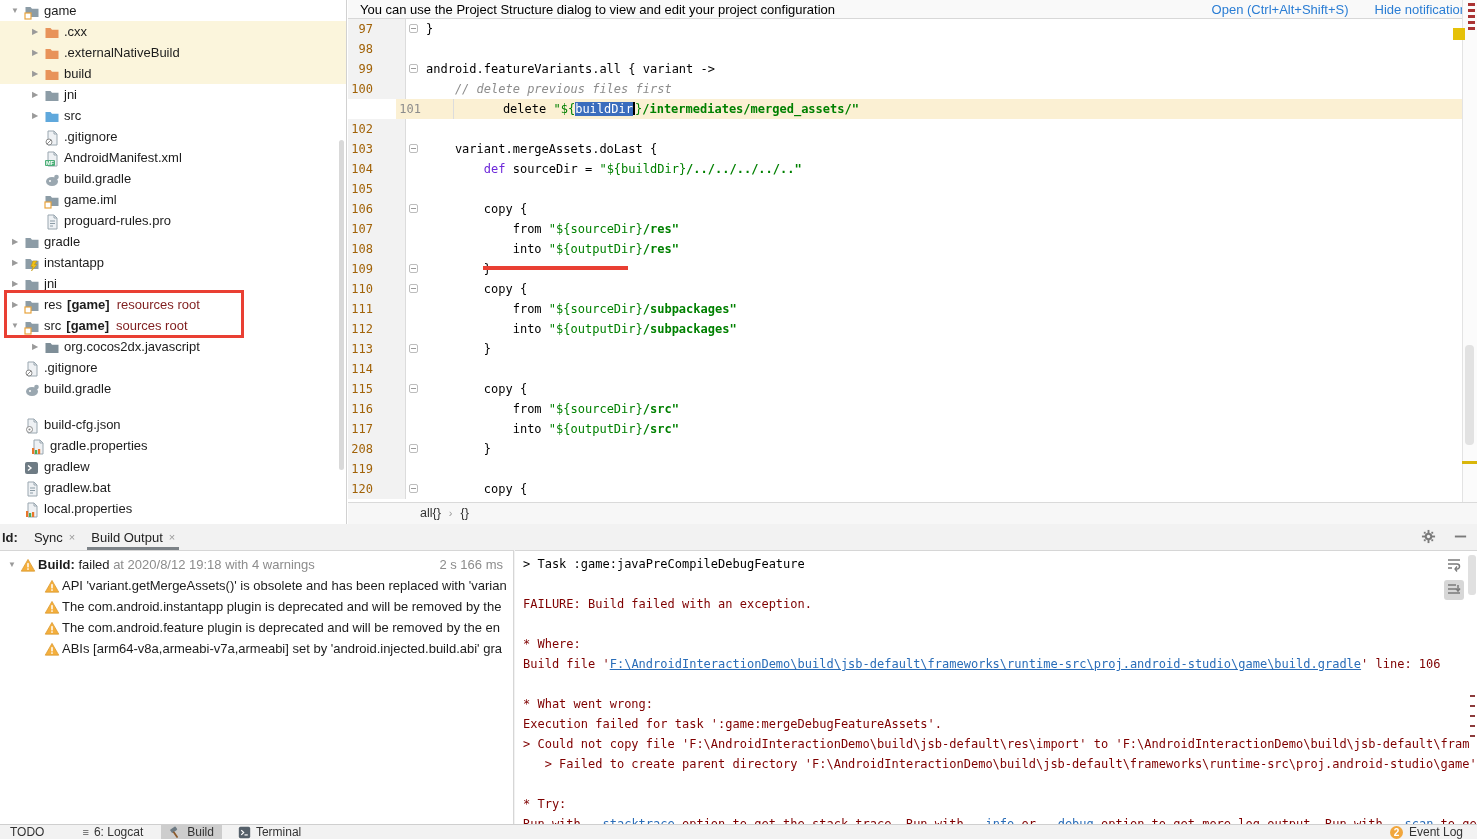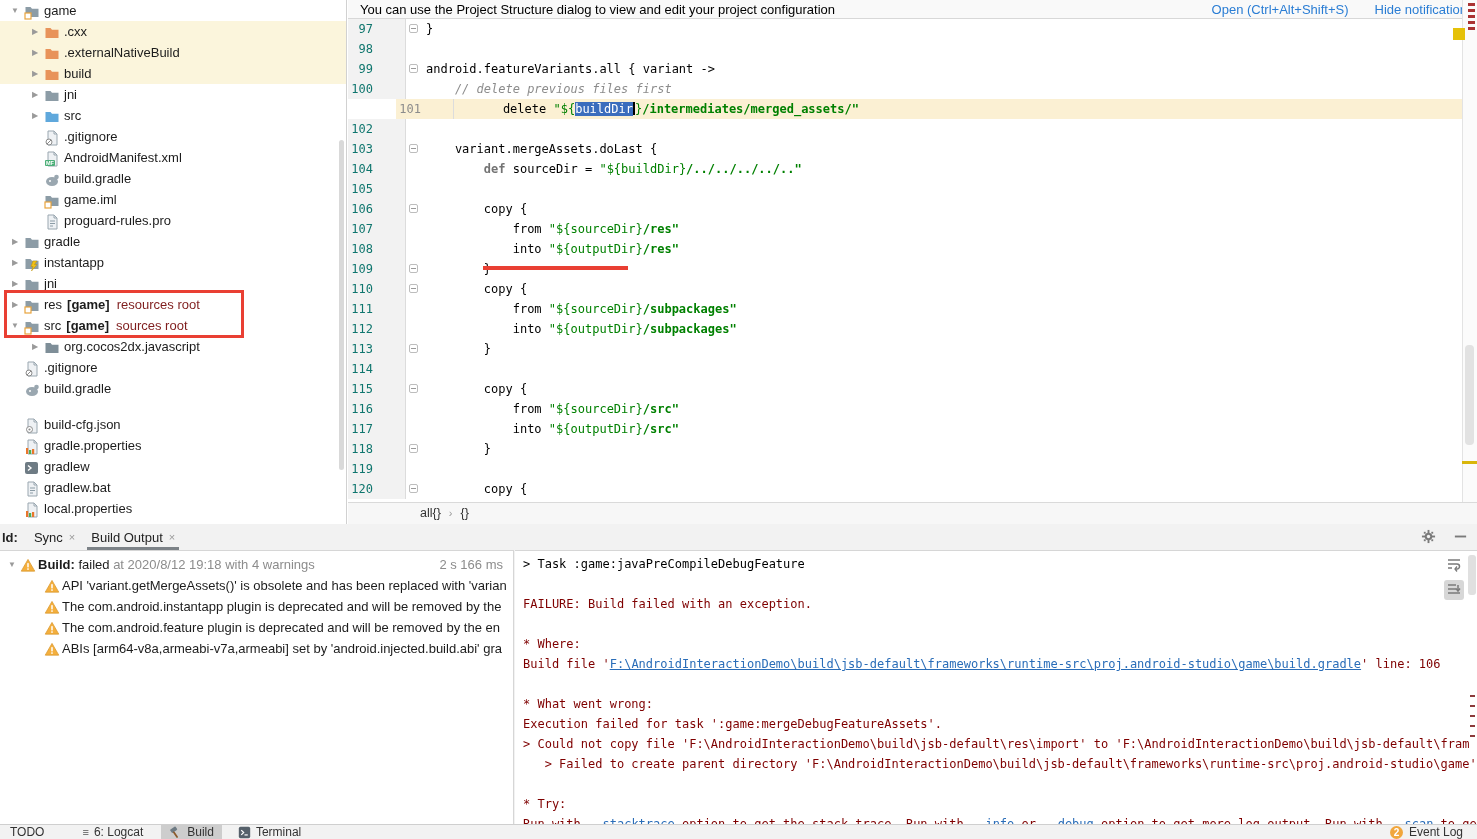--- a/index.html
+++ b/index.html
@@ -29,33 +29,33 @@
     background:#f9f9f9; border-bottom:1px solid #d8d8d8; display:flex; align-items:center;
     font-size:13px; padding:0 10px 0 12px; }
   #notification-msg { flex:1; color:#000; }
   .notif-link { color:#2a7dd4; margin-left:26px; cursor:pointer; }
 
   
   #editor { position:absolute; left:348px; top:19px; width:1114px; height:483px;
     background:#fff; overflow:hidden; }
   .eline { height:20px; display:flex; white-space:pre; }
   .eline .num { flex:0 0 58px; background:#f2f2f2; border-right:1px solid #dcdcdc;
-    color:#0f766e; font-family:"DejaVu Sans Mono",monospace; font-size:12px;
+    color:#a16207; font-family:"DejaVu Sans Mono",monospace; font-size:12px;
     text-align:right; padding-right:32px; line-height:20px; }
   .eline .foldc { flex:0 0 16px; position:relative; }
   .eline .code { flex:1; font-family:"DejaVu Sans Mono",monospace; font-size:12px;
     line-height:20px; padding-left:4px; overflow:hidden; }
   .eline.cur { background:#fbf0d3;margin-left:48px; }
   .eline.cur .num { background:transparent; color:#8c8c8c; }
   .fold { position:absolute; left:3px; top:5px; width:9px; height:9px; background:#fff;
     border:1px solid #bdbdbd; border-radius:2px; }
   .fold:after { content:""; position:absolute; left:1px; right:1px; top:3px; height:1px; background:#9a9a9a; }
   .sg-p { color:#000; }
   .sg-c { color:#8c8c8c; font-style:italic; }
-  .sg-k { color:#737373; font-weight:bold;text-align:right; }
+  .sg-k { color:#6d28d9; font-weight:normal;text-align:right; }
   .sg-s { color:#008000; font-weight:bold; }
   .sg-v { color:#008000; }
   .sg-sel { background:#3b6dbd; color:#fff; }
   .sg-caret { display:inline-block; width:0; border-left:2px solid #000; height:13px; vertical-align:-2px; }
 
   
   #error-stripe { position:absolute; left:1462px; top:0; width:15px; height:502px;
     background:#fbfbfb; border-left:1px solid #e3e3e3; }
   .stripe-mark { position:absolute; left:1468px; width:7px; height:3px; background:#a33; }
   #stripe-yellow-square { position:absolute; left:1453px; top:28px; width:12px; height:12px; background:#e5c109; }
@@ -329,21 +329,21 @@
         <span class="ticon">
           <svg width="16" height="16" viewBox="0 0 16 16">
             <path d="M4 1h6l3 3v11H4z" fill="#eef1f4" stroke="#9aa7b0"></path>
             <path d="M10 1v3h3" fill="none" stroke="#9aa7b0"></path>
             <circle cx="5.5" cy="11.5" r="3" fill="#fff" stroke="#8c8c8c"></circle>
             <circle cx="5.5" cy="11.5" r="1.1" fill="#8c8c8c"></circle>
           </svg>
         </span>
         <span class="tlabel">build-cfg.json</span>
       </div>
-      <div class="trow" style="padding-left: 6px;">
+      <div class="trow" style="padding-left: 12px;">
         <span class="tarrow"></span>
         <span class="ticon">
           <svg width="16" height="16" viewBox="0 0 16 16">
             <path d="M4 1h6l3 3v11H4z" fill="#eef1f4" stroke="#9aa7b0"></path>
             <path d="M10 1v3h3" fill="none" stroke="#9aa7b0"></path>
             <rect x="2" y="9" width="2.2" height="6" fill="#e8762c"></rect>
             <rect x="5" y="11" width="2.2" height="4" fill="#4caf50"></rect>
             <rect x="8" y="10" width="2.2" height="5" fill="#e8762c"></rect>
           </svg>
         </span>
@@ -408,21 +408,21 @@
     <div class="eline"><span class="num">108</span><span class="foldc"></span><span class="code"><span class="sg-p">            into </span><span class="sg-v">"${outputDir}</span><span class="sg-s">/res"</span></span></div>
     <div class="eline"><span class="num">109</span><span class="foldc"><span class="fold"></span></span><span class="code"><span class="sg-p">        }</span></span></div>
     <div class="eline"><span class="num">110</span><span class="foldc"><span class="fold"></span></span><span class="code"><span class="sg-p">        copy {</span></span></div>
     <div class="eline"><span class="num">111</span><span class="foldc"></span><span class="code"><span class="sg-p">            from </span><span class="sg-v">"${sourceDir}</span><span class="sg-s">/subpackages"</span></span></div>
     <div class="eline"><span class="num">112</span><span class="foldc"></span><span class="code"><span class="sg-p">            into </span><span class="sg-v">"${outputDir}</span><span class="sg-s">/subpackages"</span></span></div>
     <div class="eline"><span class="num">113</span><span class="foldc"><span class="fold"></span></span><span class="code"><span class="sg-p">        }</span></span></div>
     <div class="eline"><span class="num">114</span><span class="foldc"></span><span class="code"></span></div>
     <div class="eline"><span class="num">115</span><span class="foldc"><span class="fold"></span></span><span class="code"><span class="sg-p">        copy {</span></span></div>
     <div class="eline"><span class="num">116</span><span class="foldc"></span><span class="code"><span class="sg-p">            from </span><span class="sg-v">"${sourceDir}</span><span class="sg-s">/src"</span></span></div>
     <div class="eline"><span class="num">117</span><span class="foldc"></span><span class="code"><span class="sg-p">            into </span><span class="sg-v">"${outputDir}</span><span class="sg-s">/src"</span></span></div>
-    <div class="eline"><span class="num">118</span><span class="foldc"><span class="fold"></span></span><span class="code"><span class="sg-p">        }</span></span></div>
+    <div class="eline"><span class="num">208</span><span class="foldc"><span class="fold"></span></span><span class="code"><span class="sg-p">        }</span></span></div>
     <div class="eline"><span class="num">119</span><span class="foldc"></span><span class="code"></span></div>
     <div class="eline"><span class="num">120</span><span class="foldc"><span class="fold"></span></span><span class="code"><span class="sg-p">        copy {</span></span></div>
   </div>
 <div id="error-stripe"></div>
 <div class="stripe-mark" style="top:3px"></div>
 <div class="stripe-mark" style="top:9px"></div>
 <div class="stripe-mark" style="top:15px"></div>
 <div class="stripe-mark" style="top:21px"></div>
 <div class="stripe-mark" style="top:27px"></div>
 <div id="stripe-yellow-square"></div>

